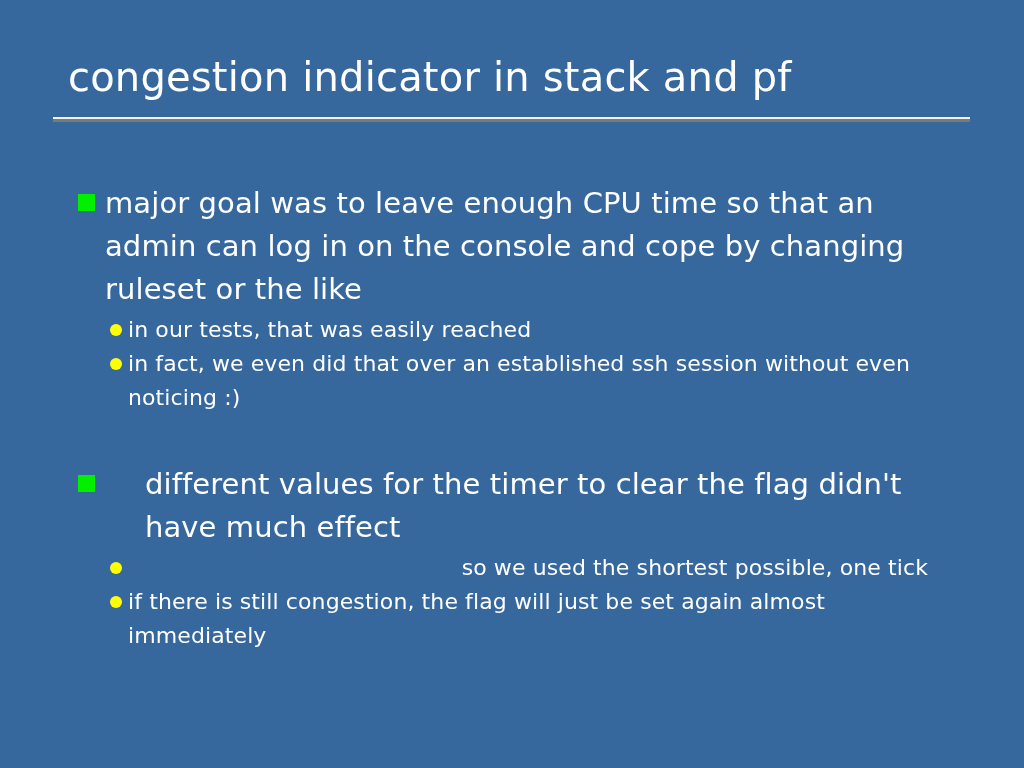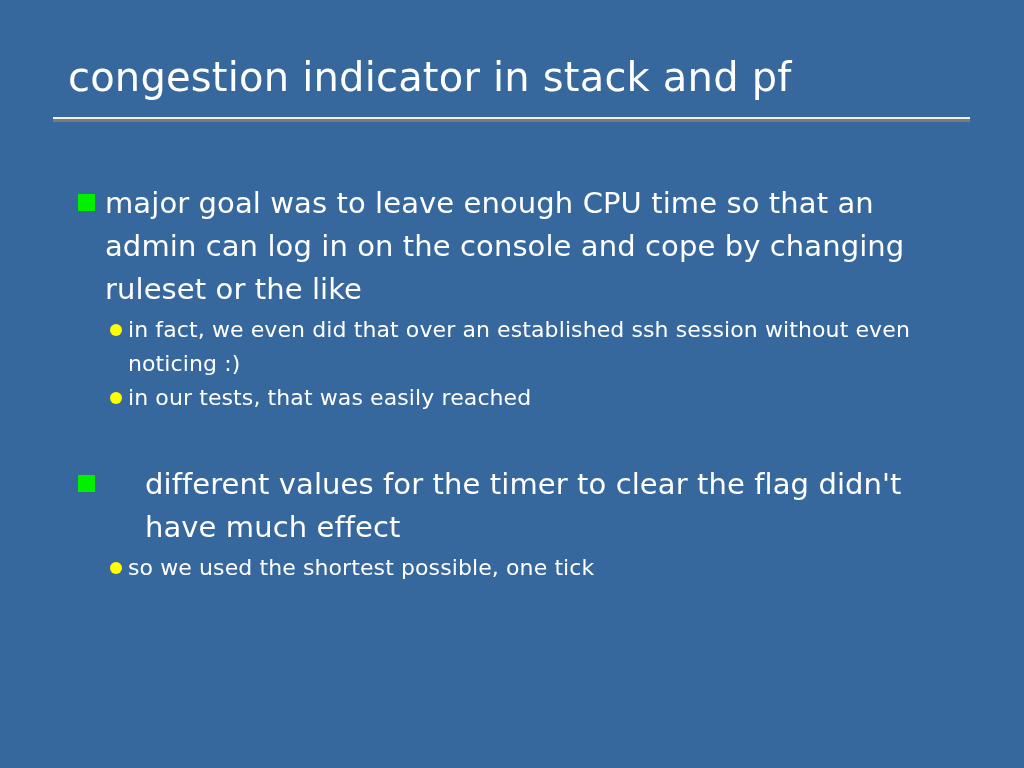--- a/index.html
+++ b/index.html
@@ -140,36 +140,40 @@
   <div class="body-block">
 
     <div class="bullet-group">
       <div class="l1">
         <span class="l1-marker" style="background: rgb(0, 240, 0);"></span>
         <span class="l1-text" style="color: rgb(255, 255, 255);">major goal was to leave enough CPU time so that an admin can log in on the console and cope by changing ruleset or the like</span>
       </div>
       <div class="l2-list">
         <div class="l2">
           <span class="l2-marker" style="background: rgb(255, 255, 0);"></span>
-          <span class="l2-text" style="color: rgb(255, 255, 255);">in fact, we even did that over an established ssh session without even noticing :)</span>
+          <span class="l2-text" style="color: rgb(255, 255, 255);">in our tests, that was easily reached</span>
         </div>
         <div class="l2">
           <span class="l2-marker" style="background: rgb(255, 255, 0);"></span>
-          <span class="l2-text" style="color: rgb(255, 255, 255);">in our tests, that was easily reached</span>
+          <span class="l2-text" style="color: rgb(255, 255, 255);">in fact, we even did that over an established ssh session without even noticing :)</span>
         </div>
       </div>
     </div>
 
     <div class="bullet-group">
       <div class="l1">
         <span class="l1-marker" style="background: rgb(0, 240, 0);"></span>
         <span class="l1-text" style="color: rgb(255, 255, 255); margin-left: 40px;">different values for the timer to clear the flag didn't have much effect</span>
       </div>
       <div class="l2-list">
         <div class="l2">
           <span class="l2-marker" style="background: rgb(255, 255, 0);"></span>
-          <span class="l2-text" style="color: rgb(255, 255, 255);">so we used the shortest possible, one tick</span>
+          <span class="l2-text" style="color: rgb(255, 255, 255); text-align: right;">so we used the shortest possible, one tick</span>
+        </div>
+        <div class="l2">
+          <span class="l2-marker" style="background: rgb(255, 255, 0);"></span>
+          <span class="l2-text" style="color: rgb(255, 255, 255);">if there is still congestion, the flag will just be set again almost immediately</span>
         </div>
       </div>
     </div>
 
   </div>
 </div>
 
 </body></html>

